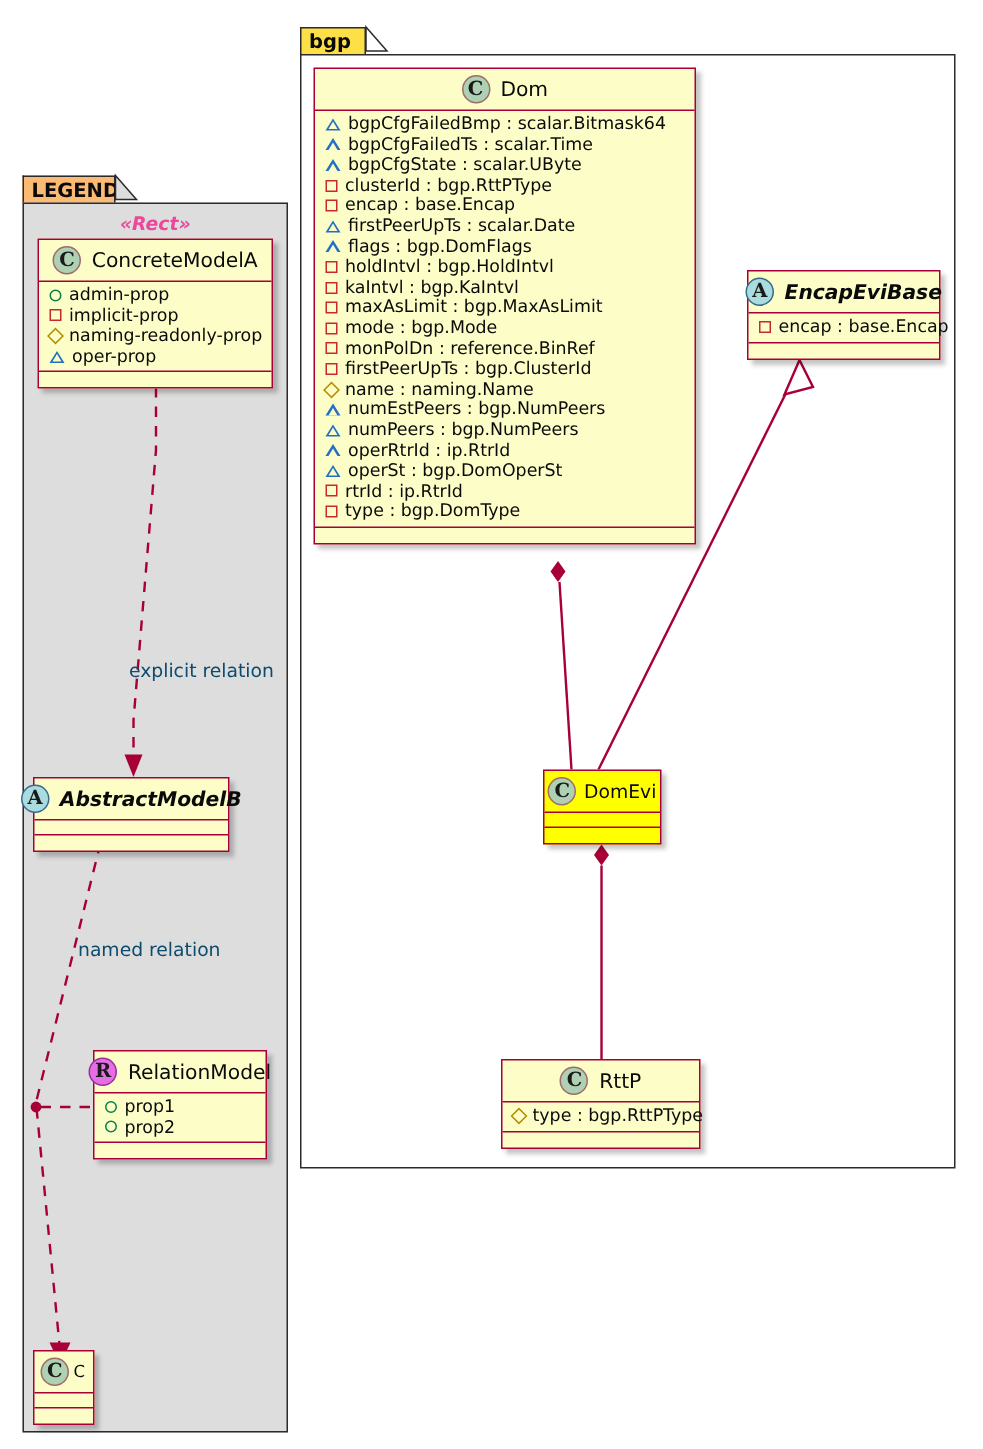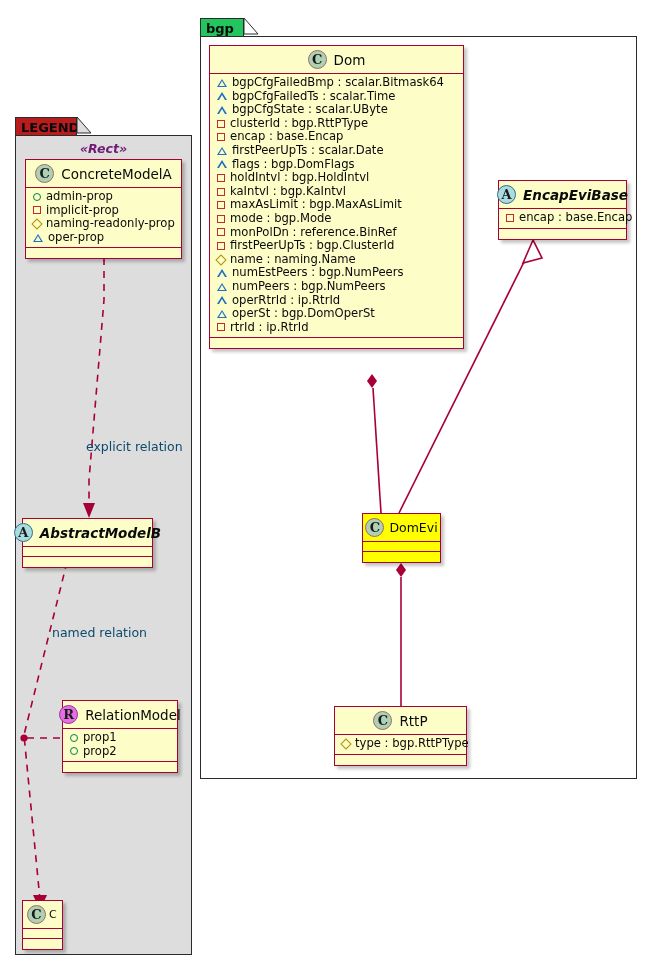--- a/index.html
+++ b/index.html
@@ -7,25 +7,25 @@
     width:655px;height:966px;position:relative;overflow:hidden;
     font-family:"DejaVu Sans","Liberation Sans",sans-serif;
   }
   #root{position:absolute;left:0;top:0;width:655px;height:966px;}
 
   
   .frame{position:absolute;background:#ffffff;border:1px solid #2b2b2b;box-sizing:border-box;}
   .frame.legend-frame{background:#dddddd;}
   .frame-tab{
     position:absolute;box-sizing:border-box;
-    background:#22c55e;border:1px solid #2b2b2b;border-bottom:none;
+    background:#fde047;border:1px solid #2b2b2b;border-bottom:none;
     font-size:13px;font-weight:bold;color:#0a0a0a;
     padding:2px 4px 0 5px;line-height:16px;white-space:nowrap;
   }
-  .frame-tab.legend-tab{background:#b91c1c;}
+  .frame-tab.legend-tab{background:#fdba74;}
 
   
   .cls{
     position:absolute;box-sizing:border-box;
     background:#fdfdc8;border:1.5px solid #a80036;
     box-shadow:3px 3px 3px rgba(0,0,0,0.23);
   }
   .cls.highlight{background:#ffff00;}
   .cls-header{
     box-sizing:border-box;height:28px;display:flex;align-items:center;
@@ -36,21 +36,21 @@
   .cls-title.abstract{font-style:italic;font-weight:bold;}
   .cls-attrs{box-sizing:border-box;border-bottom:1.5px solid #a80036;padding:2px 0 3px 0;}
   .cls-ops{box-sizing:border-box;height:10px;}
   .attr{
     display:flex;align-items:center;gap:5px;
     font-size:11.6px;color:#0a0a0a;line-height:13.6px;
     padding:0 6px 0 7px;white-space:nowrap;
   }
   .stereo{
     position:absolute;font-size:12.5px;font-style:italic;font-weight:bold;
-    color:#701a75;text-align:center;
+    color:#ec4899;text-align:center;
   }
 
   
   .badge{
     width:19px;height:19px;border-radius:50%;
     display:flex;align-items:center;justify-content:center;
     font-size:13px;font-weight:bold;font-family:"DejaVu Serif","Liberation Serif",serif;
     flex:0 0 auto;box-sizing:border-box;
   }
   .badge-C{background:#add1b2;border:1.3px solid #a06a6a;color:#1a1a1a;}
@@ -270,20 +270,24 @@
           <span>operRtrId : ip.RtrId</span>
         </div>
       <div class="attr">
           <span class="ico triangle"></span>
           <span>operSt : bgp.DomOperSt</span>
         </div>
       <div class="attr">
           <span class="ico square"></span>
           <span>rtrId : ip.RtrId</span>
         </div>
+      <div class="attr">
+          <span class="ico square"></span>
+          <span>type : bgp.DomType</span>
+        </div>
     </div>
     <div class="cls-ops"></div>
   </div>
 
   <div class="cls" style="left:498px;top:180px;width:129px;z-index:6;">
     <div class="cls-header">
       <span class="badge badge-A">A</span>
       <span class="cls-title abstract">EncapEviBase</span>
     </div>
     <div class="cls-attrs">

